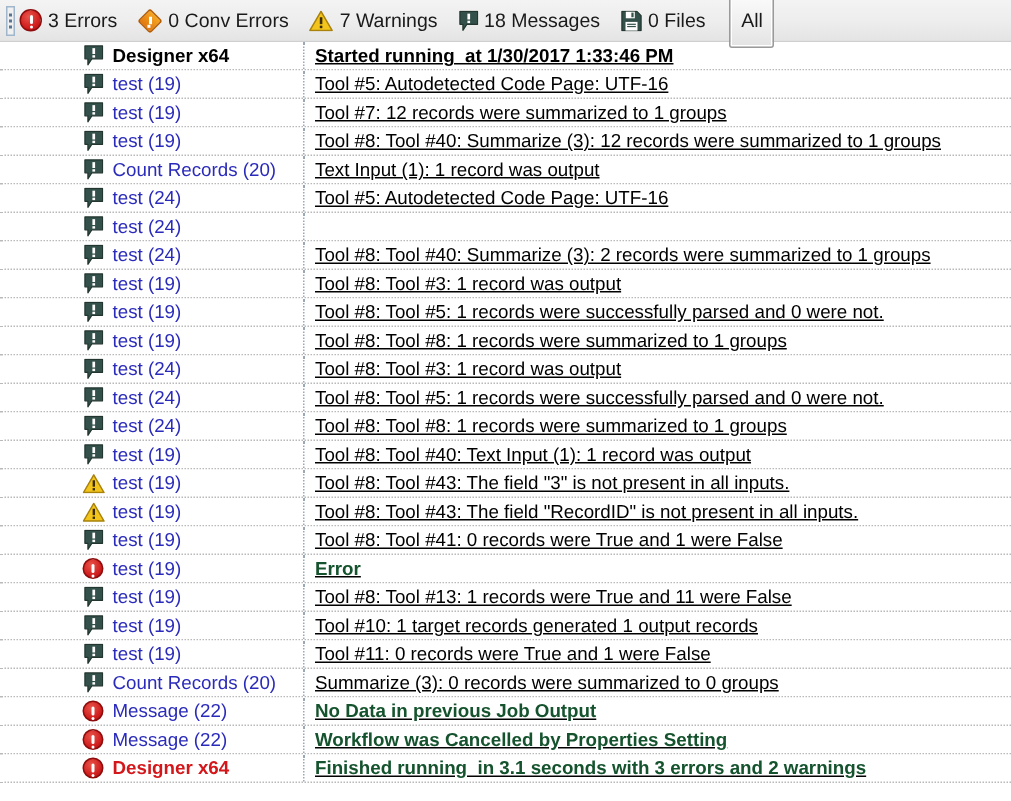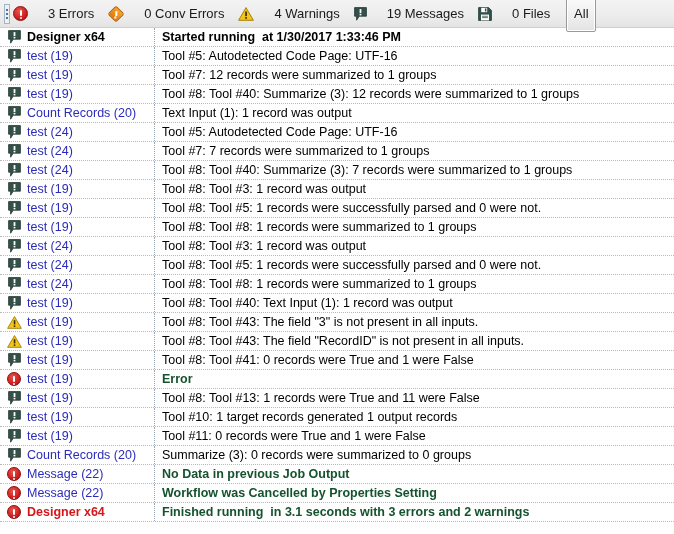--- a/index.html
+++ b/index.html
@@ -44,21 +44,21 @@
   }
   .grip i {
     display: block;
     width: 2px;
     height: 2px;
     background: #5a7390;
   }
   .tb-item {
     display: flex;
     align-items: center;
-    gap: 20px;
+    gap: 4px;
     margin-right: 14px;
     white-space: nowrap;
   }
   .tb-label {
     font-size: 13px;
     color: #1a1a1a;
   }
 
   
   .ico { display:inline-block; position: relative; flex: none; }
@@ -143,20 +143,21 @@
   #log {
     width: 674px;
     background: #fff;
   }
   .row {
     display: flex;
     height: 19px;
     box-sizing: border-box;
     border-bottom: 1px dotted #b9b9b9;
     background: #fff;
+    padding-left: 48px;
   }
   .row:first-child { border-top: 0; }
   .cell-icon {
     width: 26px;
     flex: none;
     display: flex;
     align-items: center;
     justify-content: center;
     height: 100%;
     padding-left: 2px;
@@ -175,20 +176,21 @@
   }
   .cell-msg {
     flex: 1 1 auto;
     height: 100%;
     display: flex;
     align-items: center;
     padding-left: 7px;
     box-sizing: border-box;
     overflow: hidden;
     white-space: pre;
+    text-decoration: underline;
   }
 
   .name-link {
     color: #2b2bbb;
     font-size: 12.5px;
     cursor: pointer;
     white-space: nowrap;
   }
   .name-plain {
     color: #000;
@@ -236,31 +238,31 @@
         <span class="tb-label">0 Conv Errors</span>
       </div>
       <div class="tb-item">
         <span class="ico ico-warn">
           <svg viewBox="0 0 16 14" width="100%" height="100%">
             <path d="M8 0.6 L15.4 13.3 L0.6 13.3 Z" fill="#f2c41c" stroke="#a8820a" stroke-width="1" stroke-linejoin="round"></path>
             <rect x="7.2" y="4.5" width="1.7" height="4.6" fill="#3a2c00"></rect>
             <rect x="7.2" y="10.1" width="1.7" height="1.7" fill="#3a2c00"></rect>
           </svg>
         </span>
-        <span class="tb-label">4 Warnings</span>
+        <span class="tb-label">7 Warnings</span>
       </div>
       <div class="tb-item">
         <span class="ico ico-msg">
           <svg viewBox="0 0 13 14" width="100%" height="100%">
             <path d="M0.6 0.6 H12.4 V9.2 H5.2 L2.6 13.2 V9.2 H0.6 Z" fill="#33504a" stroke="#22352f" stroke-width="0.8" stroke-linejoin="round"></path>
             <rect x="5.6" y="2.1" width="1.8" height="3.9" fill="#ffffff"></rect>
             <rect x="5.6" y="6.8" width="1.8" height="1.6" fill="#ffffff"></rect>
           </svg>
         </span>
-        <span class="tb-label">19 Messages</span>
+        <span class="tb-label">18 Messages</span>
       </div>
       <div class="tb-item">
         <span class="ico ico-files">
           <svg viewBox="0 0 14 14" width="100%" height="100%">
             <path d="M0.6 0.6 H10.6 L13.4 3.4 V13.4 H0.6 Z" fill="#33504a" stroke="#22352f" stroke-width="0.8" stroke-linejoin="round"></path>
             <rect x="3.2" y="0.8" width="6" height="4.4" fill="#ffffff"></rect>
             <rect x="6.9" y="1.4" width="1.5" height="3.1" fill="#33504a"></rect>
             <rect x="3.0" y="7.6" width="8" height="5.8" fill="#ffffff"></rect>
             <rect x="4.1" y="8.8" width="5.8" height="0.8" fill="#33504a"></rect>
             <rect x="4.1" y="10.3" width="5.8" height="0.8" fill="#33504a"></rect>
@@ -369,36 +371,35 @@
           <svg viewBox="0 0 13 14" width="100%" height="100%">
             <path d="M0.6 0.6 H12.4 V9.2 H5.2 L2.6 13.2 V9.2 H0.6 Z" fill="#33504a" stroke="#22352f" stroke-width="0.8" stroke-linejoin="round"></path>
             <rect x="5.6" y="2.1" width="1.8" height="3.9" fill="#ffffff"></rect>
             <rect x="5.6" y="6.8" width="1.8" height="1.6" fill="#ffffff"></rect>
           </svg>
         </span>
       </div>
       <div class="cell-name">
         <span class="name-link">test (24)</span>
       </div>
-      <div class="cell-msg"><span class="msg-text">Tool #7: 7 records were summarized to 1 groups</span></div>
     </div>
     <div class="row v-message">
       <div class="cell-icon">
         <span class="ico ico-msg">
           <svg viewBox="0 0 13 14" width="100%" height="100%">
             <path d="M0.6 0.6 H12.4 V9.2 H5.2 L2.6 13.2 V9.2 H0.6 Z" fill="#33504a" stroke="#22352f" stroke-width="0.8" stroke-linejoin="round"></path>
             <rect x="5.6" y="2.1" width="1.8" height="3.9" fill="#ffffff"></rect>
             <rect x="5.6" y="6.8" width="1.8" height="1.6" fill="#ffffff"></rect>
           </svg>
         </span>
       </div>
       <div class="cell-name">
         <span class="name-link">test (24)</span>
       </div>
-      <div class="cell-msg"><span class="msg-text">Tool #8: Tool #40: Summarize (3): 7 records were summarized to 1 groups</span></div>
+      <div class="cell-msg"><span class="msg-text">Tool #8: Tool #40: Summarize (3): 2 records were summarized to 1 groups</span></div>
     </div>
     <div class="row v-message">
       <div class="cell-icon">
         <span class="ico ico-msg">
           <svg viewBox="0 0 13 14" width="100%" height="100%">
             <path d="M0.6 0.6 H12.4 V9.2 H5.2 L2.6 13.2 V9.2 H0.6 Z" fill="#33504a" stroke="#22352f" stroke-width="0.8" stroke-linejoin="round"></path>
             <rect x="5.6" y="2.1" width="1.8" height="3.9" fill="#ffffff"></rect>
             <rect x="5.6" y="6.8" width="1.8" height="1.6" fill="#ffffff"></rect>
           </svg>
         </span>

